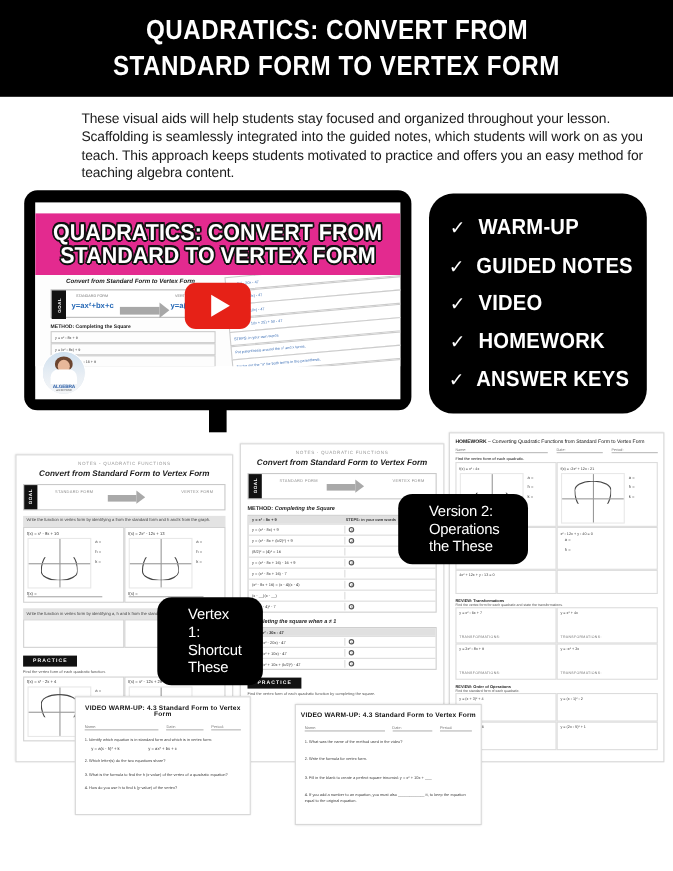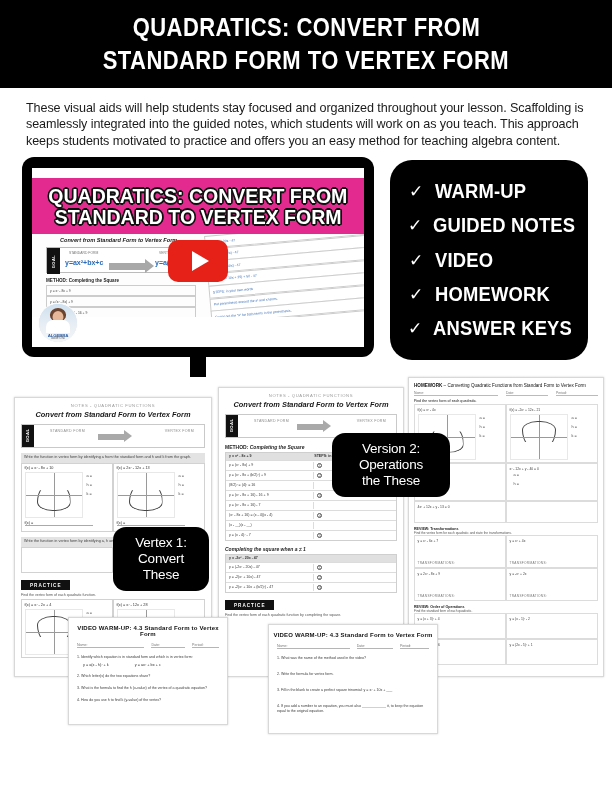--- a/index.html
+++ b/index.html
@@ -40,20 +40,21 @@
     font-weight: bold;
     color: #111111;
     letter-spacing: -0.2px;
     margin-bottom: 1px;
   }
   .desc-body {
     font-size: 12.6px;
     color: #1a1a1a;
     line-height: 1.30;
     letter-spacing: -0.1px;
+    margin-left: 48px;
   }
 
   
   .mid {
     position: relative;
     height: 220px;
     margin-top: 2px;
   }
 
   
@@ -397,26 +398,26 @@
   .wu-q {
     margin: 7px 8px 0 8px; font-size: 3.6px; color: #3c3c3c; line-height: 1.4;
   }
   .wu-eqrow { display: flex; gap: 26px; margin: 2.5px 0 0 14px; font-size: 3.8px; color: #333; }
 
   
   .callout {
     position: absolute;
     background: #000000; color: #ffffff;
     border-radius: 13px;
-    padding: 8px 12px;
+    padding: 8px 28px;
     font-size: 13.5px;
     line-height: 1.18;
-    text-align: center;
     z-index: 40;
     letter-spacing: -0.2px;
+    margin-left: 30px;
   }
 </style>
 </head>
 <body>
 
 <div class="header">
   <div class="header-line">QUADRATICS: CONVERT FROM</div>
   <div class="header-line">STANDARD FORM TO VERTEX FORM</div>
 </div>
 
@@ -785,21 +786,21 @@
       <div style="flex:0.8;">Period:</div>
     </div>
     <div class="wu-q">1.  What was the name of the method used in the video?</div>
     <div class="wu-q" style="margin-top:11px;">2.  Write the formula for vertex form.</div>
     <div class="wu-q" style="margin-top:11px;">3.  Fill in the blank to create a perfect square trinomial:  y = x² + 10x + ___</div>
     <div class="wu-q" style="margin-top:11px;">4.  If you add a number to an equation, you must also ____________ it, to keep the equation equal to the original equation.</div>
   </div>
 
   <div class="callout" style="left:113px; top:150px; width:96px;">
     <div>Vertex 1:</div>
-    <div>Convert</div>
+    <div>Shortcut</div>
     <div>These</div>
   </div>
 
   <div class="callout" style="left:332px; top:56px; width:118px;">
     <div>Version 2:</div>
     <div>Operations</div>
     <div>the These</div>
   </div>
 
 </div>

